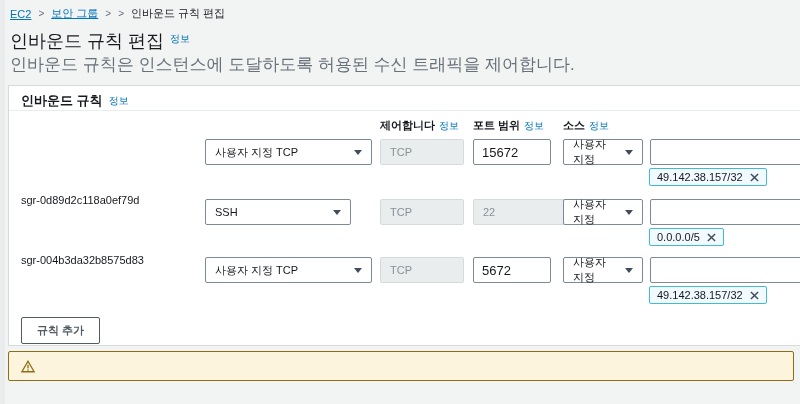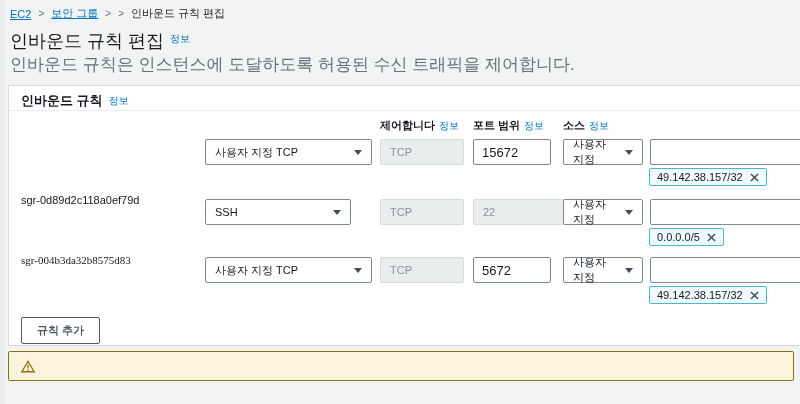--- a/index.html
+++ b/index.html
@@ -116,21 +116,21 @@
       <span class="token-x">
           <svg width="9" height="9" viewBox="0 0 10 10">
             <line x1="1" y1="1" x2="9" y2="9" stroke="#414d5c" stroke-width="1.6"></line>
             <line x1="9" y1="1" x2="1" y2="9" stroke="#414d5c" stroke-width="1.6"></line>
           </svg>
         </span>
     </div>
   </div>
 
   <div>
-    <div class="id-label" style="top:113px;font-family:Liberation Serif, serif;">sgr-004b3da32b8575d83</div>
+    <div class="id-label" style="top:113px;">sgr-004b3da32b8575d83</div>
     <div class="select" style="left:196px; top:113px; width:146px;">
       <span>SSH</span>
         <span class="caret"></span>
     </div>
     <div class="field-disabled" style="left:371px; top:113px; width:84px;">TCP</div>
     <div class="field-disabled" style="left:464px; top:113px; width:102px;">22</div>
     <div class="select" style="left:554px; top:113px; width:80px;">
       <span>사용자 지정</span>
         <span class="caret"></span>
     </div>

